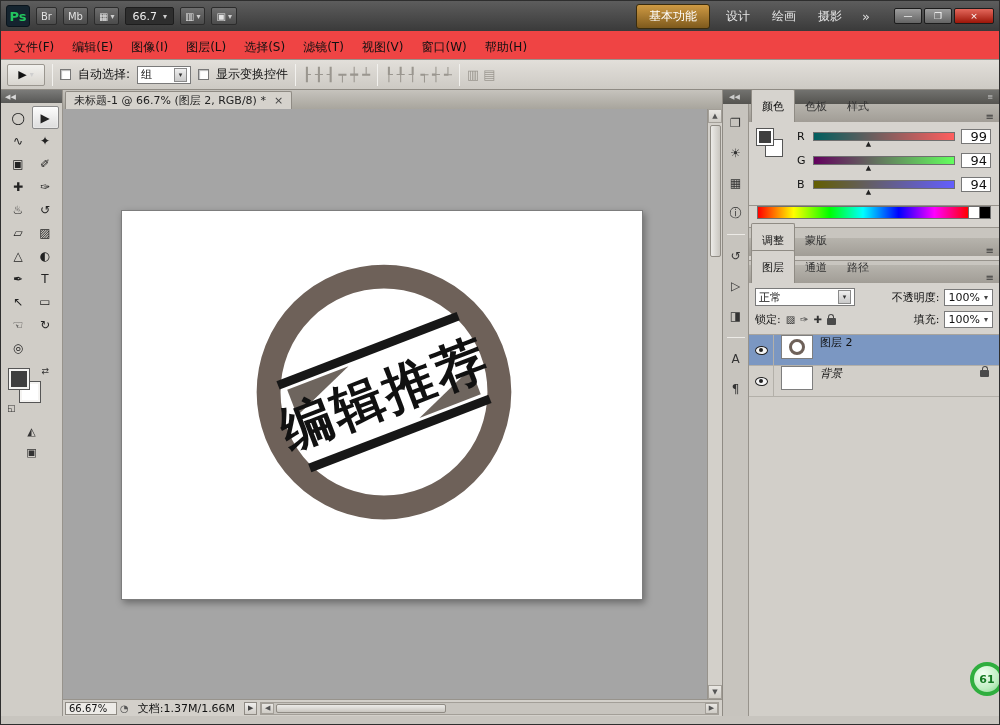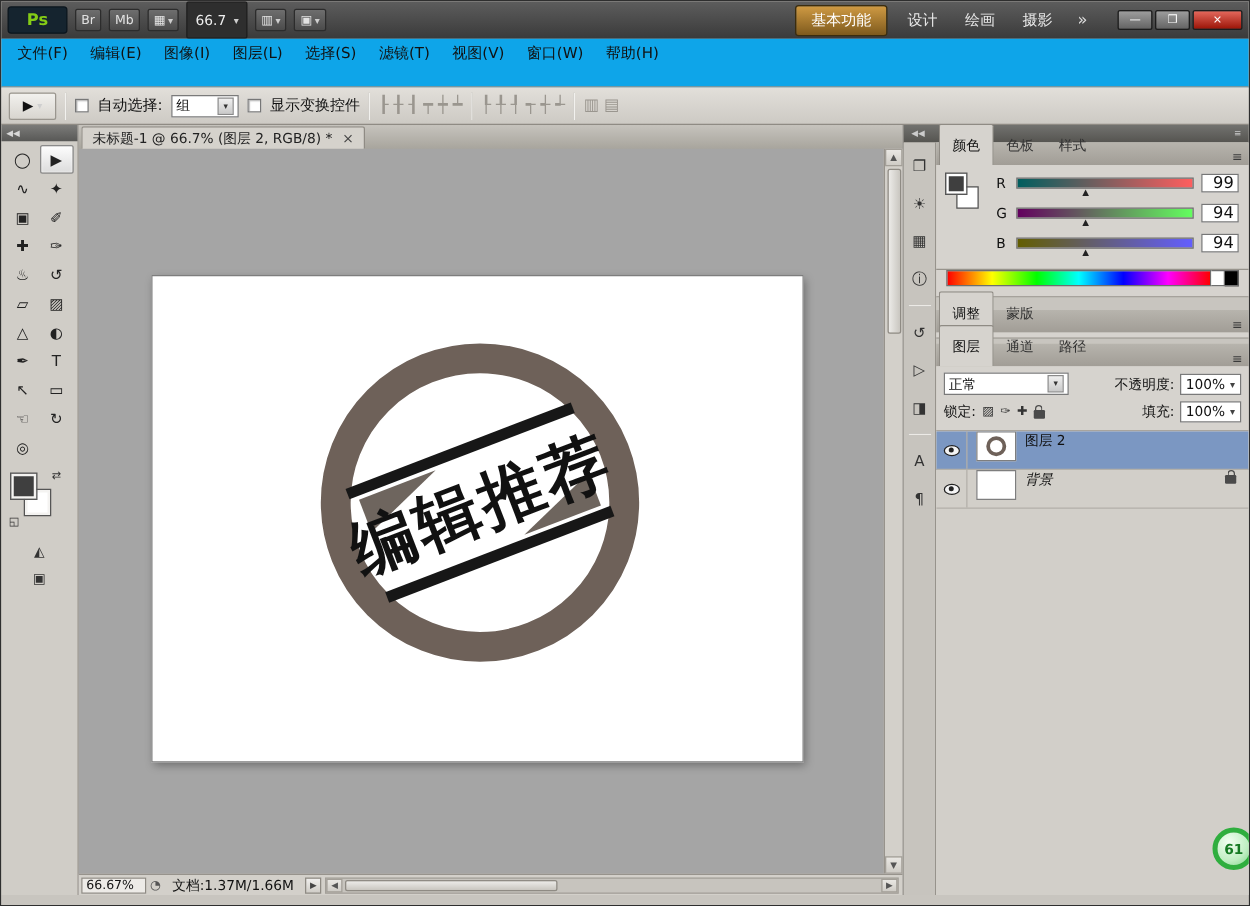--- a/index.html
+++ b/index.html
@@ -1,34 +1,34 @@
 <!DOCTYPE html>
 <html><head>
 <meta charset="utf-8">
 <style>
   *{box-sizing:border-box;margin:0;padding:0}
   body{font-family:"DejaVu Sans","Liberation Sans",sans-serif;background:#888}
   .app{width:1000px;height:725px;border:1px solid #2e2e2e;background:#c8c5bf;display:flex;flex-direction:column;position:relative;overflow:hidden;font-size:12px;color:#111}
 
   
   .titlebar{height:30px;background:linear-gradient(#5d5d5d,#3a3a3a);display:flex;align-items:center;gap:6px;padding:0 5px;color:#ddd;flex:none}
-  .ps-logo{width:48px;height:22px;background:#15242f;color:#84cc16;font-weight:bold;font-size:13px;display:flex;align-items:center;justify-content:center;border-radius:3px;border:1px solid #0a141c}
+  .ps-logo{width:24px;height:22px;background:#15242f;color:#22c55e;font-weight:bold;font-size:13px;display:flex;align-items:center;justify-content:center;border-radius:3px;border:1px solid #0a141c}
   .tb-btn{min-width:20px;height:18px;padding:0 4px;background:linear-gradient(#6e6e6e,#4b4b4b);border:1px solid #2c2c2c;border-radius:2px;color:#e2e2e2;font-size:10px;display:flex;align-items:center;justify-content:center;gap:2px}
-  .tb-zoom{height:30px;background:#2e2e2e;border:1px solid #1d1d1d;border-radius:2px;color:#eee;font-size:11px;display:flex;align-items:center;gap:6px;padding:0 6px}
+  .tb-zoom{height:18px;background:#2e2e2e;border:1px solid #1d1d1d;border-radius:2px;color:#eee;font-size:11px;display:flex;align-items:center;gap:6px;padding:0 6px}
   .dd{font-size:8px;color:#cfcfcf}
   .ws-group{margin-left:auto;display:flex;align-items:center;gap:10px}
   .ws{color:#e8e8e8;font-size:12px;padding:3px 6px}
   .ws.active{background:linear-gradient(#cf9a43,#7e5a1d);border:1px solid #3a2c0e;border-radius:3px;color:#fff;padding:3px 12px}
   .ws-more{color:#ddd;font-size:13px;padding:0 4px}
   .win-controls{display:flex;gap:2px;margin-left:14px}
   .winbtn{width:28px;height:16px;border:1px solid #1c1c1c;border-radius:2px;background:linear-gradient(#9d9d9d,#646464);color:#fff;font-size:9px;display:flex;align-items:center;justify-content:center}
   .winbtn.close{width:40px;background:linear-gradient(#e4685c,#9c1508)}
 
   
-  .menubar{height:39px;background:#0ea5e9;border-bottom:1px solid #97938c;display:flex;align-items:flex-start;padding-left:4px;flex:none}
+  .menubar{height:29px;background:#ef4444;border-bottom:1px solid #97938c;display:flex;align-items:flex-end;padding-left:4px;flex:none}
   .menu-item{padding:3px 9px;font-size:12px;color:#111}
 
   
   .optionsbar{height:30px;background:linear-gradient(#e2dfda,#cdcac4);border-bottom:1px solid #8f8b84;display:flex;align-items:center;gap:7px;padding:0 6px;flex:none}
   .opt-tool{width:38px;height:22px;border:1px solid #9a968f;border-radius:2px;background:linear-gradient(#f2f1ee,#d8d5cf);display:flex;align-items:center;justify-content:center;gap:3px;font-size:11px}
   .vsep{width:1px;height:22px;background:#a19d96;border-right:1px solid #f2f1ee}
   .cb{width:11px;height:11px;background:#fff;border:1px solid #777;box-shadow:inset 1px 1px 1px #bbb}
   .opt-label{font-size:12px;color:#111}
   .combo{height:18px;background:#fff;border:1px solid #7a7a7a;display:flex;align-items:center;justify-content:space-between;padding:0 3px;gap:6px;font-size:11px}
   .combo .arr{width:13px;height:14px;background:linear-gradient(#efefef,#c9c9c9);border:1px solid #8a8a8a;font-size:7px;display:flex;align-items:center;justify-content:center;color:#333}

